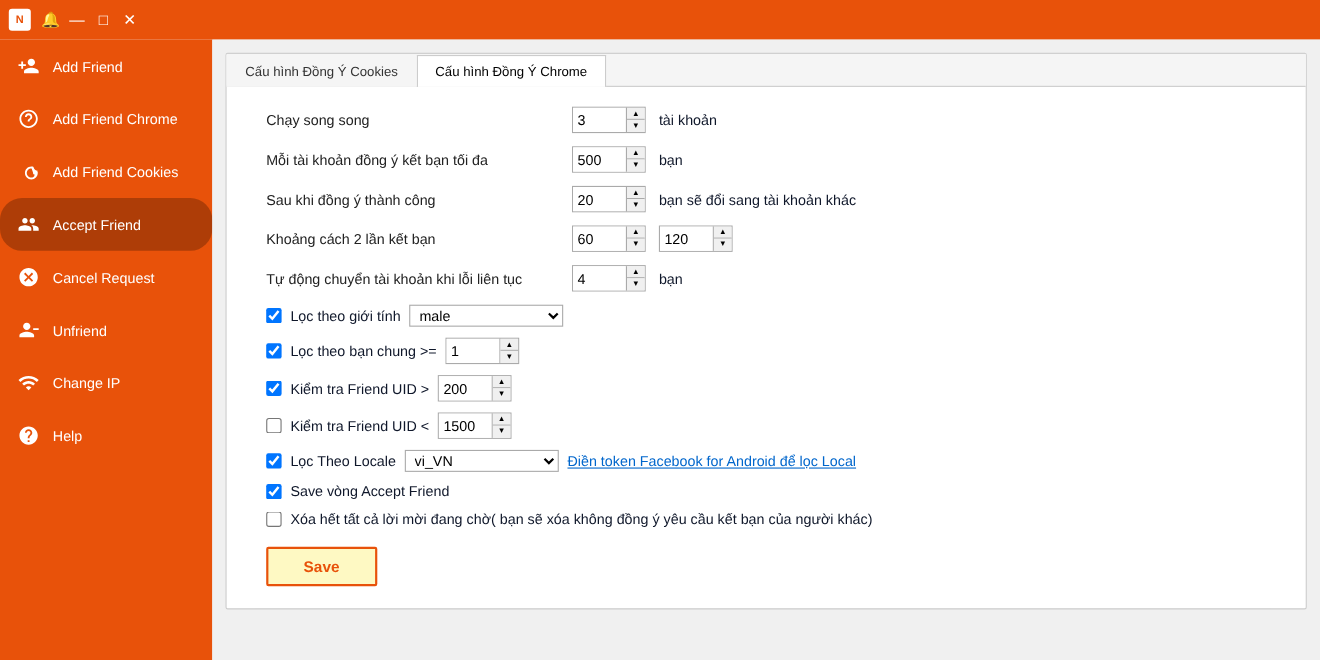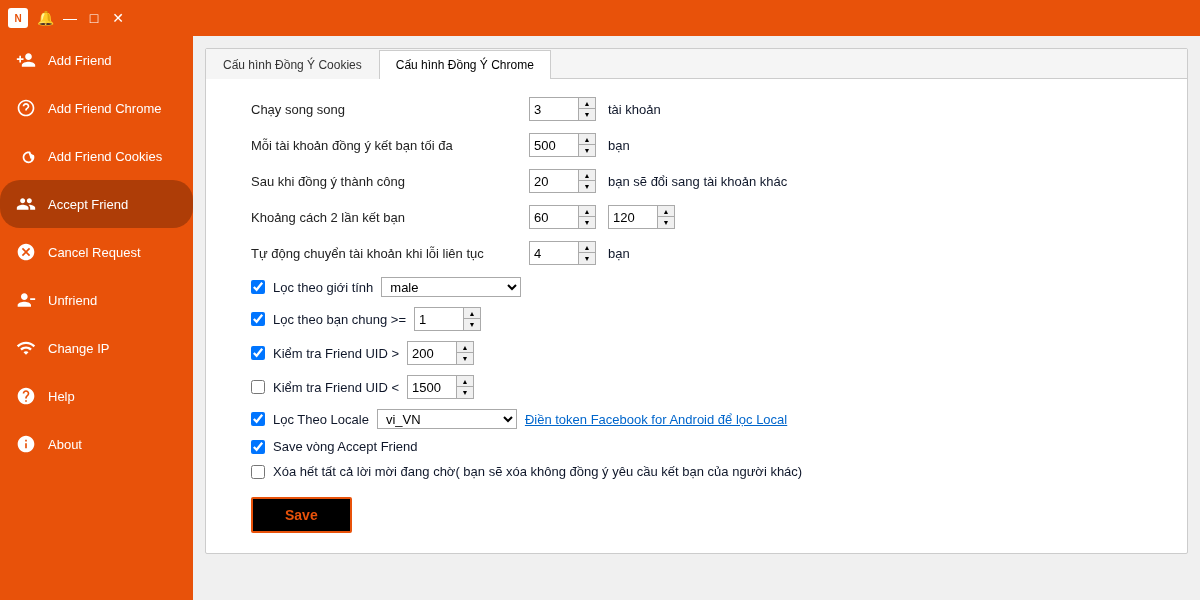--- a/index.html
+++ b/index.html
@@ -95,22 +95,21 @@
       position: relative;
       top: 1px;
     }
     .tab-btn.active {
       background: white;
       border-color: #ccc;
       border-bottom-color: white;
       color: #000;
     }
     .tab-content {
-      padding: 18px 20px 20px 24px;
-      margin-left: 21px;
+      padding: 18px 20px 20px 36px;
     }
 
     
     .form-row {
       display: flex;
       align-items: center;
       margin-bottom: 12px;
       gap: 8px;
     }
     .form-label {
@@ -191,21 +190,21 @@
     
     .link-text {
       color: #0066cc;
       text-decoration: underline;
       cursor: pointer;
       font-size: 13px;
     }
 
     
     .save-btn {
-      background: #000000;
+      background: #fef9c3;
       border: 2px solid #e8520a;
       color: #e8520a;
       padding: 8px 32px;
       font-size: 14px;
       font-weight: 600;
       cursor: pointer;
       border-radius: 2px;
       margin-top: 8px;
     }
   </style>
@@ -291,28 +290,20 @@
 
     <div class="sidebar-item">
       <div class="sidebar-icon">
         <svg viewBox="0 0 24 24">
             <path d="M12 2C6.48 2 2 6.48 2 12s4.48 10 10 10 10-4.48 10-10S17.52 2 12 2zm1 17h-2v-2h2v2zm2.07-7.75l-.9.92C13.45 12.9 13 13.5 13 15h-2v-.5c0-1.1.45-2.1 1.17-2.83l1.24-1.26c.37-.36.59-.86.59-1.41 0-1.1-.9-2-2-2s-2 .9-2 2H8c0-2.21 1.79-4 4-4s4 1.79 4 4c0 .88-.36 1.68-.93 2.25z"></path>
           </svg>
       </div>
       <span>Help</span>
     </div>
 
-    <div class="sidebar-item">
-      <div class="sidebar-icon">
-        <svg viewBox="0 0 24 24">
-            <path d="M12 2C6.48 2 2 6.48 2 12s4.48 10 10 10 10-4.48 10-10S17.52 2 12 2zm1 15h-2v-6h2v6zm0-8h-2V7h2v2z"></path>
-          </svg>
-      </div>
-      <span>About</span>
-    </div>
 
   </div>
 
   <div id="main">
     <div class="tab-container">
       <div class="tab-header">
         <div class="tab-btn">Cấu hình Đồng Ý Cookies</div>
         <div class="tab-btn active">Cấu hình Đồng Ý Chrome</div>
       </div>
 

